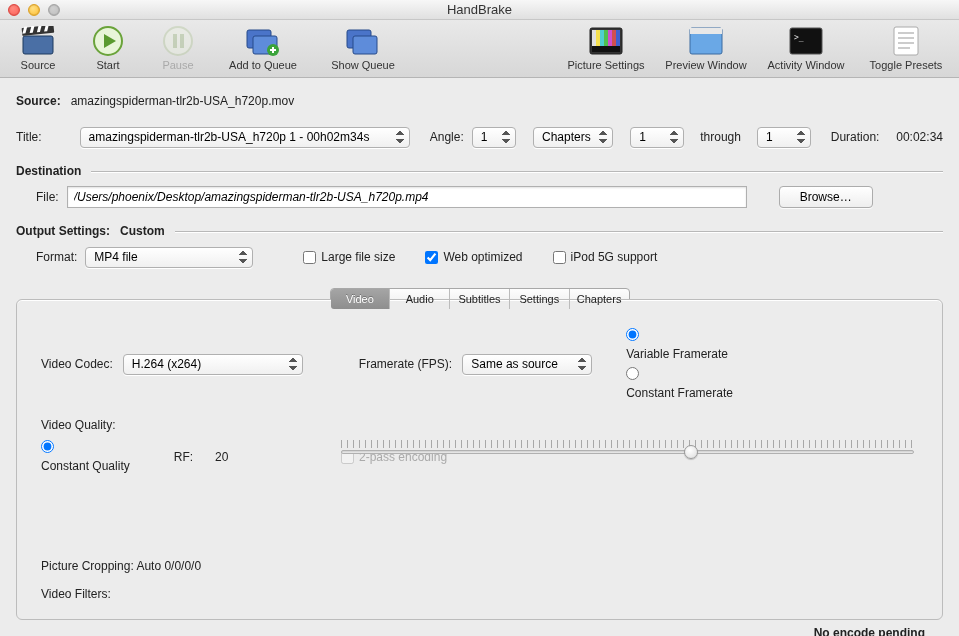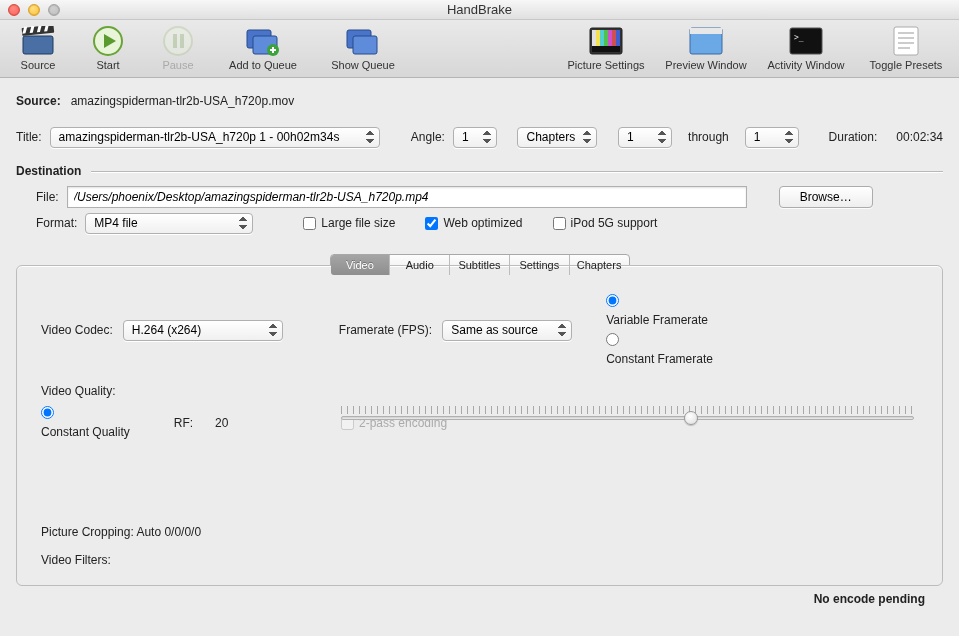--- a/index.html
+++ b/index.html
@@ -249,21 +249,21 @@
 <div class="content">
 
   <div class="row">
     <span class="bold">Source:</span>
     <span style="width:10px"></span>
     <span>amazingspiderman-tlr2b-USA_h720p.mov</span>
   </div>
 
   <div class="row" style="margin-top:10px; gap:8px;">
     <span>Title:</span>
-    <span class="select-wrap" style="flex:0 0 330px;">
+    <span class="select-wrap" style="flex:0 0 330px;margin-left:30px;">
       <select class="mac" style="width:330px">
         <option>amazingspiderman-tlr2b-USA_h720p 1 - 00h02m34s</option>
       </select>
     </span>
     <span style="width:20px"></span>
     <span>Angle:</span>
     <span class="select-wrap"><select class="mac" style="width:44px"><option>1</option></select></span>
     <span style="width:6px"></span>
     <span class="select-wrap"><select class="mac" style="width:80px"><option>Chapters</option></select></span>
     <span style="width:6px"></span>
@@ -281,20 +281,25 @@
     <div class="line"></div>
   </div>
   <div class="row" style="gap:8px;">
     <span style="width:12px"></span>
     <span>File:</span>
     <input class="mac-text" style="flex: 0 0 680px; font-style: italic;" value="/Users/phoenix/Desktop/amazingspiderman-tlr2b-USA_h720p.mp4">
     <span style="width:16px"></span>
     <button class="mac-btn">Browse…</button>
   </div>
 
+  <div class="sec-head">
+    <span class="bold">Output Settings:</span>
+    <span class="bold" style="margin-right:10px;">Custom</span>
+    <div class="line"></div>
+  </div>
   <div class="row" style="gap:8px;">
     <span style="width:12px"></span>
     <span>Format:</span>
     <span class="select-wrap"><select class="mac" style="width:168px"><option>MP4 file</option></select></span>
     <span style="width:34px"></span>
     <label class="chk">
       <input type="checkbox" style=""> 
         <span>Large file size</span>
     </label>
     <label class="chk">
@@ -311,21 +316,21 @@
     <div class="active">Video</div>
     <div>Audio</div>
     <div>Subtitles</div>
     <div>Settings</div>
     <div>Chapters</div>
   </div>
 
   <div class="tab-panel">
     <div class="row" style="gap:10px;">
       <span>Video Codec:</span>
-      <span class="select-wrap"><select class="mac" style="width:160px"><option>H.264 (x264)</option></select></span>
+      <span class="select-wrap"><select class="mac" style="width:180px"><option>H.264 (x264)</option></select></span>
       <span style="width:36px"></span>
       <span>Framerate (FPS):</span>
       <span class="select-wrap"><select class="mac" style="width:130px"><option>Same as source</option></select></span>
       <span style="width:14px"></span>
       <div style="display:flex; flex-direction:column; gap:6px;">
         <label class="radio">
           <input type="radio" name="fr" checked="" style="">
             <span>Variable Framerate</span>
         </label>
         <label class="radio">

